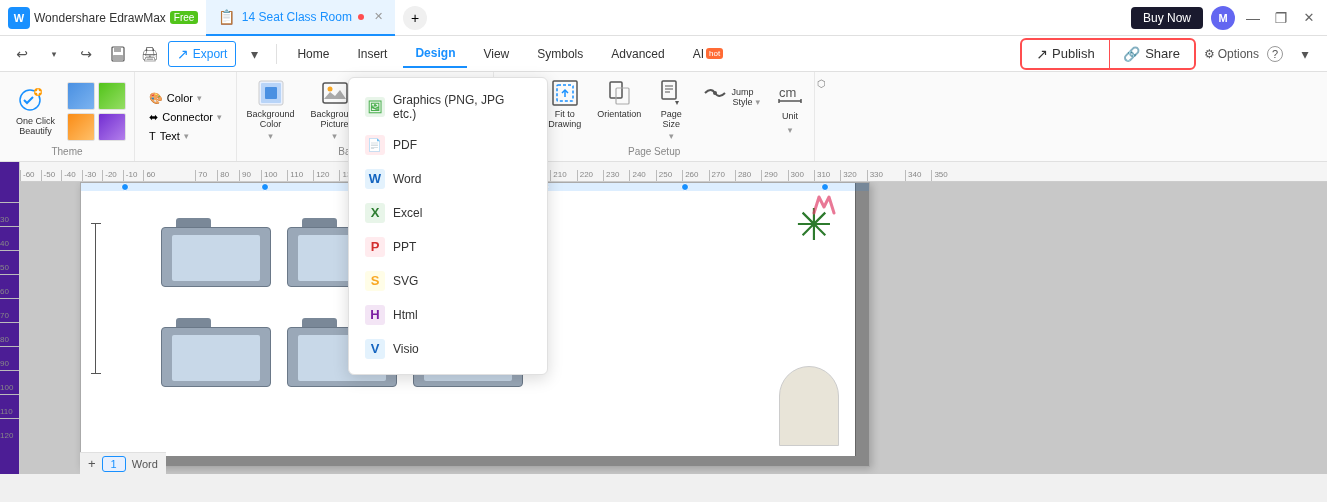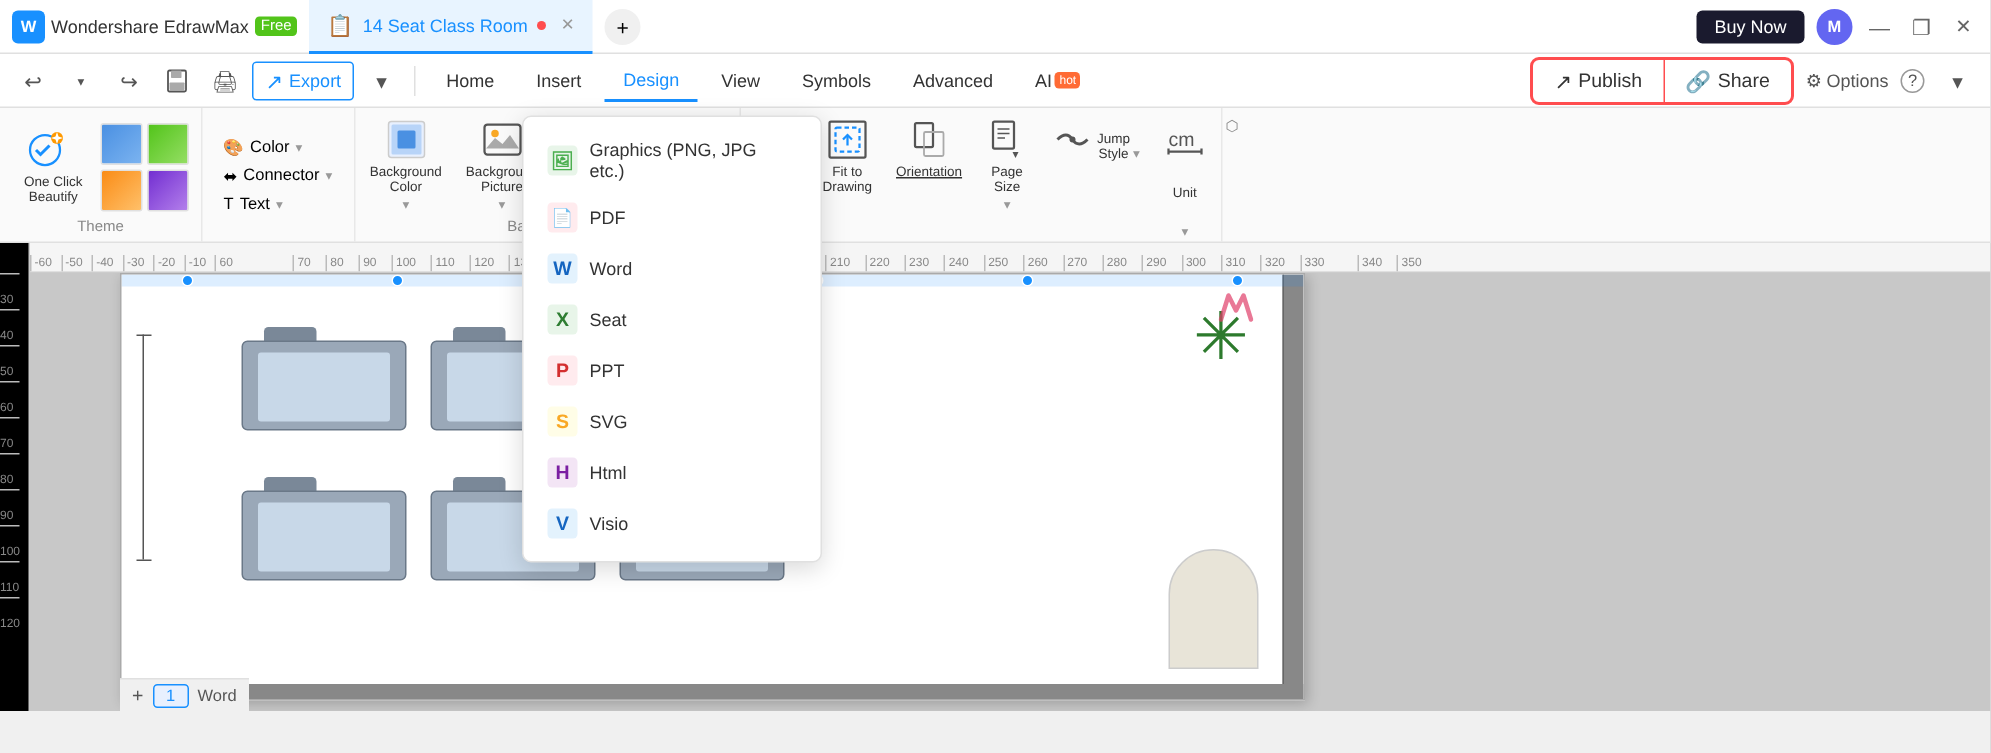--- a/index.html
+++ b/index.html
@@ -25,21 +25,21 @@
 
     
     .toolbar {
       display: flex; align-items: center; background: #fff; height: 36px;
       border-bottom: 1px solid #e0e0e0; padding: 0 8px; gap: 4px;
     }
     .toolbar-btn { display: flex; align-items: center; justify-content: center; width: 28px; height: 28px; cursor: pointer; border-radius: 3px; color: #555; font-size: 14px; }
     .toolbar-separator { width: 1px; height: 20px; background: #e0e0e0; margin: 0 4px; }
     .export-btn { display: flex; align-items: center; gap: 4px; padding: 4px 8px; border: 1px solid #1890ff; border-radius: 3px; background: white; color: #1890ff; cursor: pointer; font-size: 12px; }
     .ribbon-tab { padding: 0 12px; height: 28px; display: flex; align-items: center; font-size: 12px; cursor: pointer; color: #333; }
-    .ribbon-tab.active { color: #1890ff; border-bottom: 2px solid #1890ff; font-weight: 400; }
+    .ribbon-tab.active { color: #1890ff; border-bottom: 2px solid #1890ff; font-weight: 700; }
     .options-btn { display: flex; align-items: center; gap: 3px; font-size: 12px; cursor: pointer; color: #555; }
     .help-btn { display: flex; align-items: center; gap: 3px; font-size: 12px; cursor: pointer; color: #555; }
 
     
     .export-dropdown {
       position: absolute; top: 36px; left: 180px; z-index: 1000;
       background: white; border: 1px solid #e0e0e0; border-radius: 6px;
       box-shadow: 0 4px 16px rgba(0,0,0,0.15); width: 200px;
       padding: 8px 0;
     }
@@ -106,21 +106,21 @@
       <div class="export-item">
         <div class="export-icon" style="background:#ffebee; color:#F44336;">📄</div>
         <span>PDF</span>
       </div>
       <div class="export-item">
         <div class="export-icon" style="background:#e3f2fd; color:#1565C0; font-weight:bold; font-size:13px;">W</div>
         <span>Word</span>
       </div>
       <div class="export-item">
         <div class="export-icon" style="background:#e8f5e9; color:#2E7D32; font-weight:bold; font-size:13px;">X</div>
-        <span>Seat</span>
+        <span>Excel</span>
       </div>
       <div class="export-item">
         <div class="export-icon" style="background:#ffebee; color:#D32F2F; font-weight:bold; font-size:13px;">P</div>
         <span>PPT</span>
       </div>
       <div class="export-item">
         <div class="export-icon" style="background:#fffde7; color:#F9A825; font-weight:bold; font-size:13px;">S</div>
         <span>SVG</span>
       </div>
       <div class="export-item">
@@ -271,63 +271,63 @@
             <path d="M11 14 L14 11 L17 14" stroke="#1890ff" stroke-width="1.5" fill="none"></path>
             <line x1="14" y1="11" x2="14" y2="18" stroke="#1890ff" stroke-width="1.5"></line>
           </svg>
         <span style="font-size:9px; text-align:center; color:#333;">Fit to<br>Drawing</span>
       </div>
       <div style="display:flex; flex-direction:column; align-items:center; gap:2px; cursor:pointer; padding:3px 6px; border-radius:3px;">
         <svg width="28" height="28" viewBox="0 0 28 28">
             <rect x="5" y="3" width="12" height="16" rx="1" fill="none" stroke="#555" stroke-width="1.5"></rect>
             <rect x="11" y="9" width="13" height="16" rx="1" fill="none" stroke="#aaa" stroke-width="1.2"></rect>
           </svg>
-        <span style="font-size:9px; text-align:left; color:#333;text-decoration:underline;">Orientation</span>
+        <span style="font-size:9px; text-align:left; color:#333;">Orientation</span>
       </div>
       <div style="display:flex; flex-direction:column; align-items:center; gap:2px; cursor:pointer; padding:3px 6px; border-radius:3px;">
         <svg width="28" height="28" viewBox="0 0 28 28">
             <rect x="5" y="2" width="14" height="18" rx="1" fill="none" stroke="#555" stroke-width="1.5"></rect>
             <line x1="8" y1="7" x2="16" y2="7" stroke="#555" stroke-width="1"></line>
             <line x1="8" y1="10" x2="16" y2="10" stroke="#555" stroke-width="1"></line>
             <line x1="8" y1="13" x2="13" y2="13" stroke="#555" stroke-width="1"></line>
             <text x="18" y="26" font-size="8" fill="#555">▾</text>
           </svg>
         <span style="font-size:9px; text-align:center; color:#333;">Page<br>Size</span>
         <span class="chevron">▾</span>
       </div>
       <div style="display:flex; flex-direction:row; align-items:flex-end; gap:2px; cursor:pointer; padding:3px 6px; border-radius:3px;">
         <svg width="28" height="28" viewBox="0 0 28 28">
             <path d="M4 14 Q10 8 14 14 Q18 20 24 14" stroke="#555" stroke-width="2" fill="none"></path>
             <circle cx="14" cy="14" r="2" fill="#555"></circle>
           </svg>
         <span style="font-size:9px; text-align:center; color:#333;">Jump<br>Style</span>
         <span class="chevron">▾</span>
       </div>
-      <div style="display:flex; flex-direction:column; align-items:center; gap:16px; cursor:pointer; padding:3px 6px; border-radius:3px;">
+      <div style="display:flex; flex-direction:column; align-items:center; gap:4px; cursor:pointer; padding:3px 6px; border-radius:3px;">
         <svg width="28" height="28" viewBox="0 0 28 28">
             <text x="3" y="18" font-size="13" fill="#555" font-family="Arial">cm</text>
             <line x1="3" y1="22" x2="25" y2="22" stroke="#555" stroke-width="1.5"></line>
             <line x1="3" y1="20" x2="3" y2="24" stroke="#555" stroke-width="1.5"></line>
             <line x1="25" y1="20" x2="25" y2="24" stroke="#555" stroke-width="1.5"></line>
           </svg>
         <span style="font-size:9px; text-align:center; color:#333;">Unit</span>
         <span class="chevron">▾</span>
       </div>
     </div>
     <span style="font-size:10px; color:#888; text-align:center; padding-bottom:2px;">Page Setup</span>
   </div>
 
   <div style="display:flex; align-items:flex-start; padding:4px 2px;">
     <div style="cursor:pointer; font-size:10px; color:#888; margin-top:2px;">⬡</div>
   </div>
 </div>
 
 <div style="display:flex; height:calc(502px - 36px - 36px - 90px - 28px); position:relative;">
 
-  <div style="width:20px; background:#000000; border-right:1px solid #ccc; display:flex; font-size:8px; color:#888; overflow:hidden; padding-top:20px;">
+  <div style="width:20px; background:#4c1d95; border-right:1px solid #ccc; display:flex; flex-direction:column; font-size:8px; color:#888; overflow:hidden; padding-top:20px;">
     <div style="height:20px; flex-shrink:0;"></div>
     <div style="display:flex; flex-direction:column; gap:0;">
       <div style="height:24px; display:flex; align-items:flex-end; padding-bottom:2px; border-top:1px solid #bbb;">30</div>
       <div style="height:24px; display:flex; align-items:flex-end; padding-bottom:2px; border-top:1px solid #bbb;">40</div>
       <div style="height:24px; display:flex; align-items:flex-end; padding-bottom:2px; border-top:1px solid #bbb;">50</div>
       <div style="height:24px; display:flex; align-items:flex-end; padding-bottom:2px; border-top:1px solid #bbb;">60</div>
       <div style="height:24px; display:flex; align-items:flex-end; padding-bottom:2px; border-top:1px solid #bbb;">70</div>
       <div style="height:24px; display:flex; align-items:flex-end; padding-bottom:2px; border-top:1px solid #bbb;">80</div>
       <div style="height:24px; display:flex; align-items:flex-end; padding-bottom:2px; border-top:1px solid #bbb;">90</div>
       <div style="height:24px; display:flex; align-items:flex-end; padding-bottom:2px; border-top:1px solid #bbb;">100</div>

